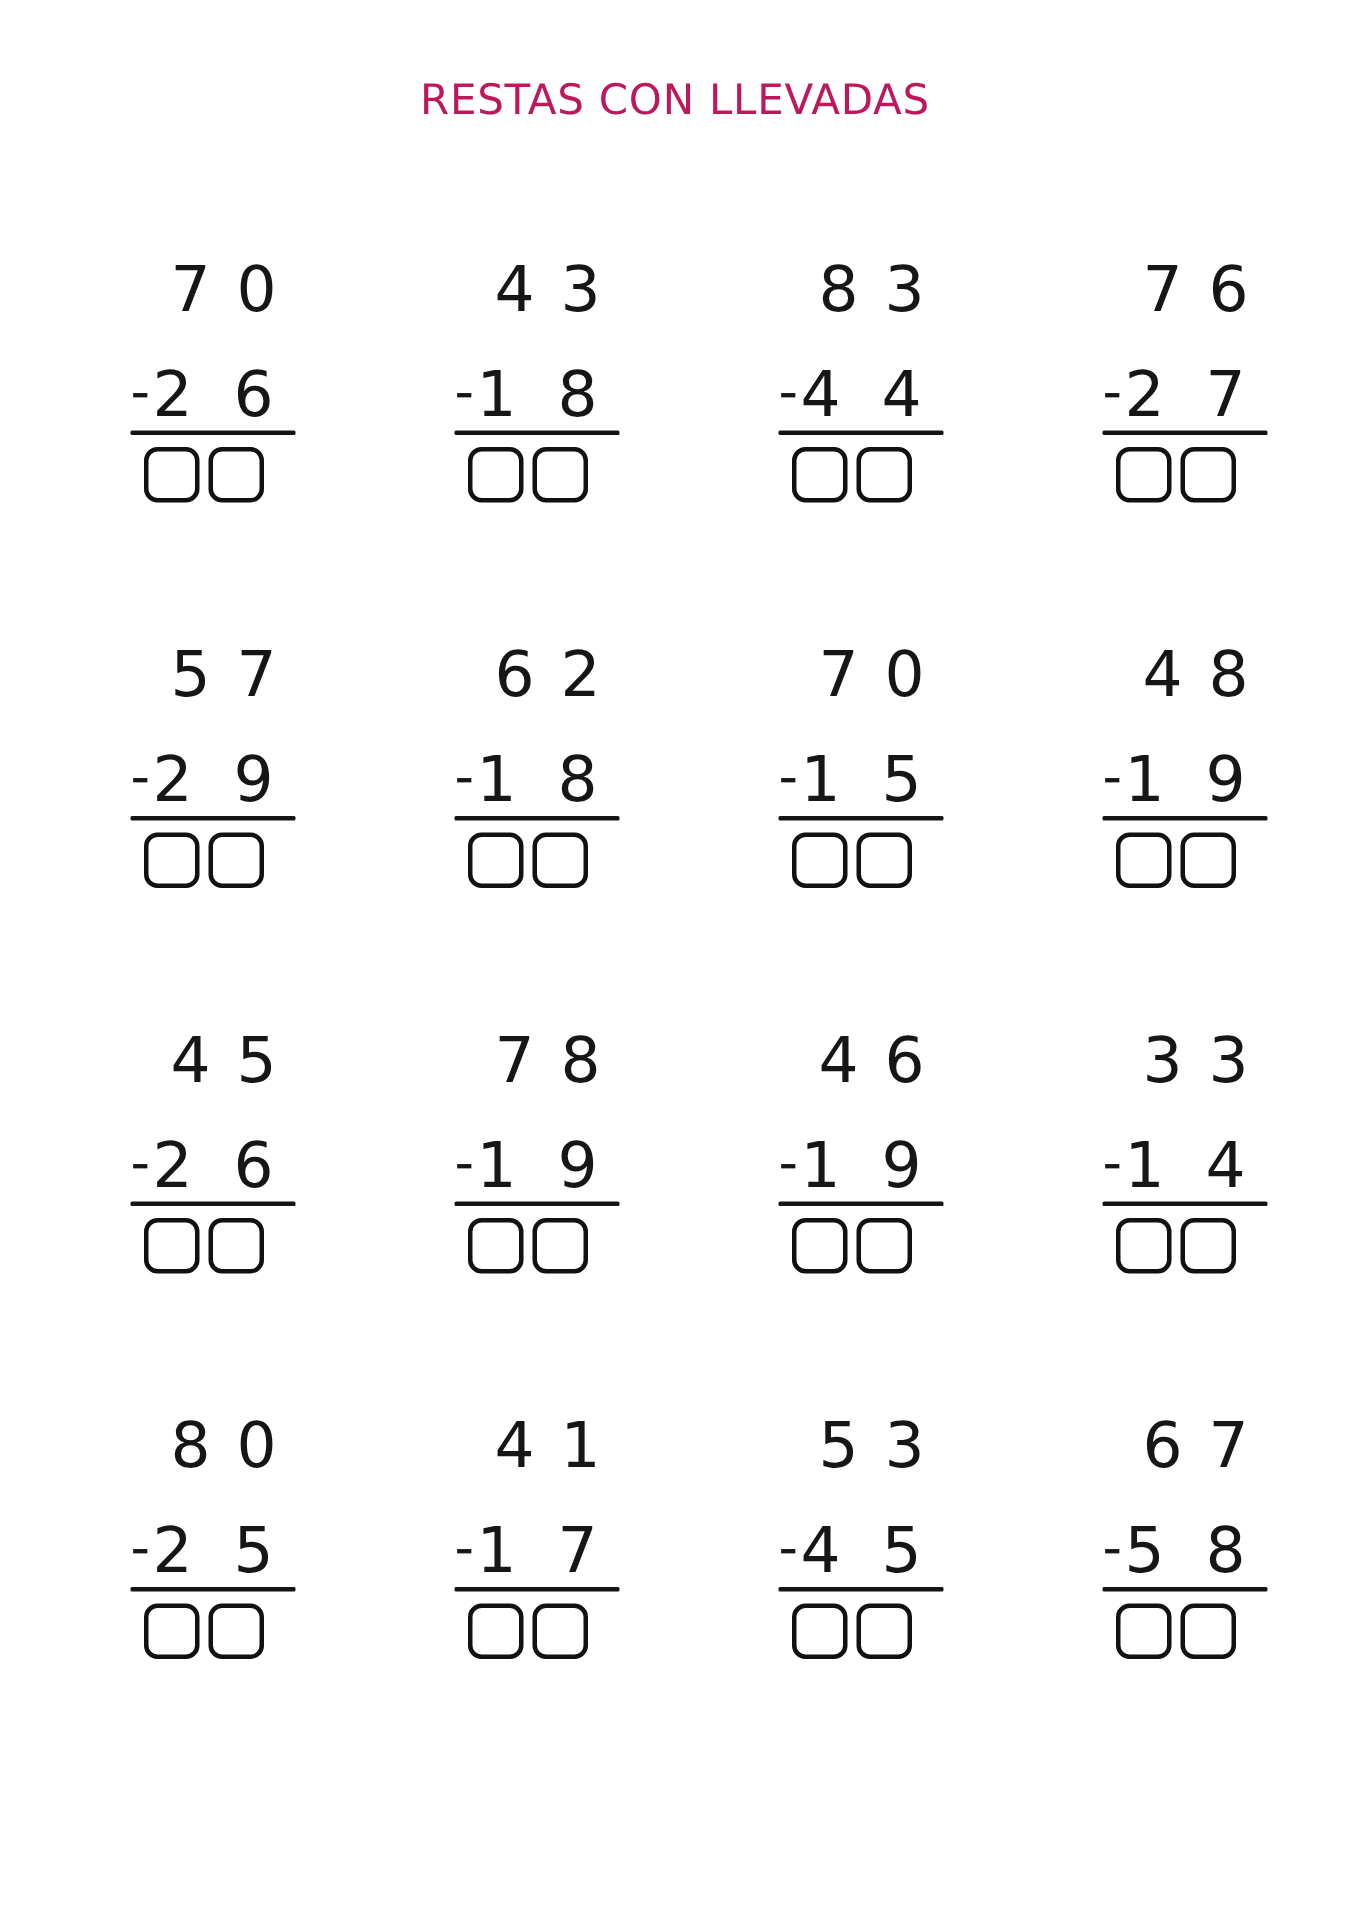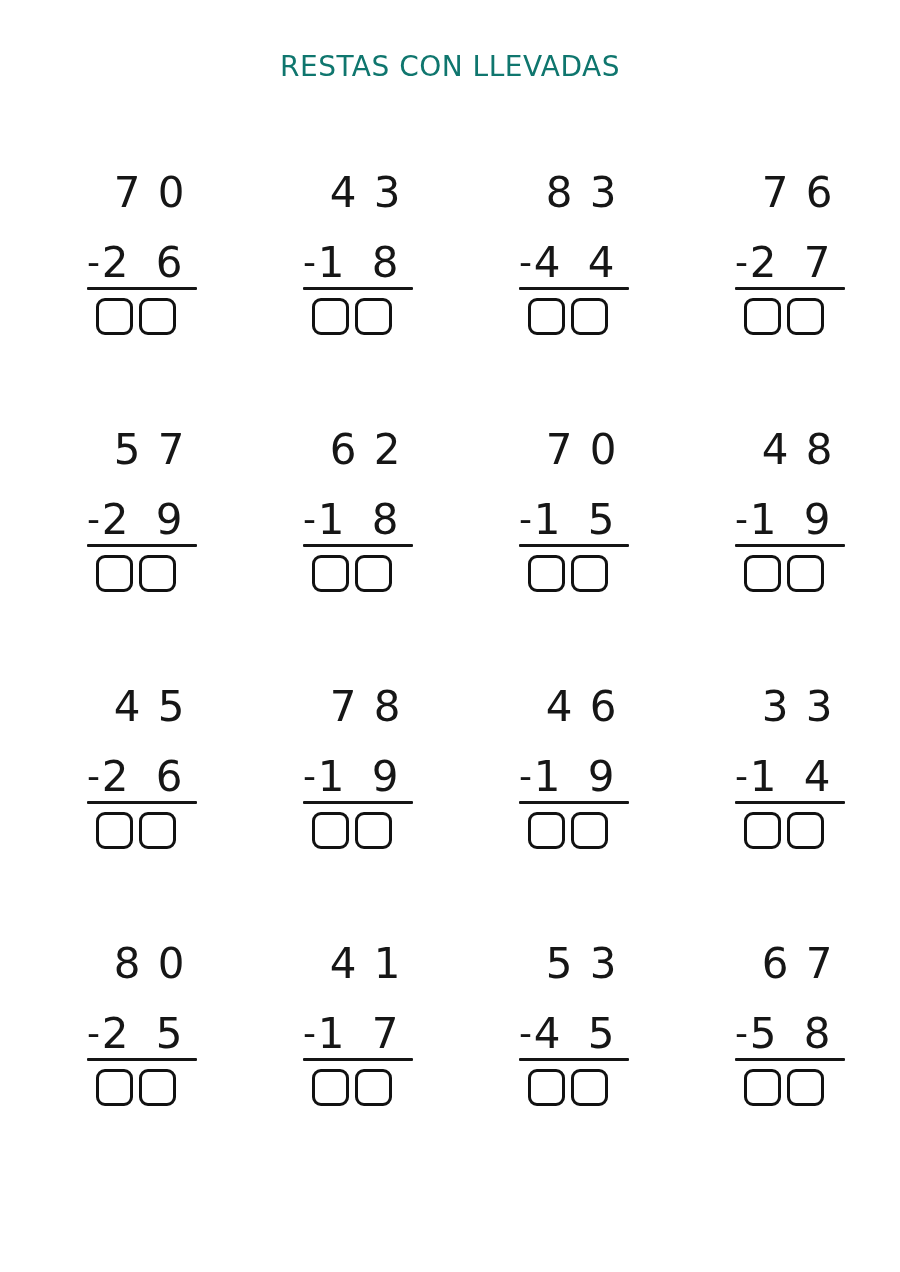--- a/index.html
+++ b/index.html
@@ -1,19 +1,19 @@
 <!DOCTYPE html>
 <html><head>
 <meta charset="utf-8">
 <style>
   html,body{margin:0;padding:0;background:#ffffff;}
   body{width:900px;height:1272px;font-family:"DejaVu Sans",sans-serif;color:#1a1a1a;}
   .page{position:relative;width:900px;height:1272px;background:#ffffff;overflow:hidden;}
   .title{position:absolute;top:50px;left:0;width:900px;text-align:center;
-         font-size:28px;font-weight:500;letter-spacing:0.5px;color:#0f766e;}
+         font-size:28px;font-weight:500;letter-spacing:0.5px;color:#be185d;}
   .grid{position:absolute;top:160px;left:84px;display:grid;
         grid-template-columns:repeat(4,216px);grid-auto-rows:257px;}
   .problem{position:relative;width:150px;padding-left:3px;padding-top:12px;box-sizing:border-box;}
   .digit{display:inline-block;width:28px;text-align:center;font-size:42px;line-height:1;color:#161616;}
   .minuend{display:flex;gap:16px;margin-left:26px;}
   .subtrahend{display:flex;align-items:flex-end;margin-top:28px;}
   .minus{display:inline-block;width:14px;font-size:36px;line-height:1;color:#161616;
          position:relative;top:-4px;}
   .subtrahend .digit + .digit{margin-left:26px;}
   .rule{margin-top:3px;width:110px;height:3px;background:#151515;border-radius:1px;}

